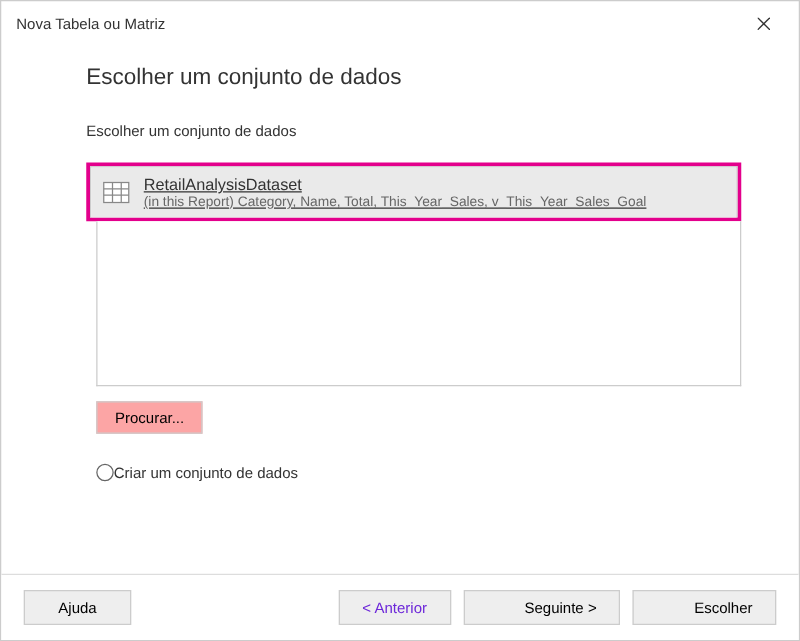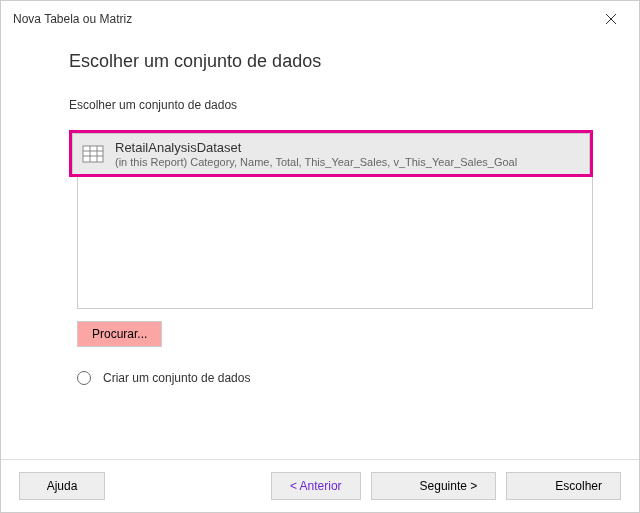--- a/index.html
+++ b/index.html
@@ -99,21 +99,21 @@
       background: #fca5a5;
       border: 1px solid #ccc;
       cursor: pointer;
       font-family: inherit;
     }
     .radio-row {
       display: flex;
       align-items: center;
       margin-top: 24px;
       margin-left: 8px;
-      gap: 12px;
+      gap: 0;
     }
     .radio-circle {
       width: 14px;
       height: 14px;
       border: 1px solid #666;
       border-radius: 50%;
       background: #fff;
     }
     .button-bar {
       position: absolute;
@@ -159,21 +159,21 @@
       <line x1="10" y1="0" x2="0" y2="10" stroke="#333" stroke-width="1"></line>
     </svg>
   </div>
 </div>
 
 <div class="content">
   <h1 class="heading">Escolher um conjunto de dados</h1>
   <div class="subheading">Escolher um conjunto de dados</div>
 
   <div class="highlight-box">
-    <div class="dataset-list" style="margin:0;height:auto;border-bottom:none;">
+    <div class="dataset-list" style="margin:0;height:auto;border-bottom:none;text-decoration:underline;">
       <div class="dataset-item">
         <svg class="dataset-icon" viewBox="0 0 24 24">
           <rect x="2" y="4" width="20" height="16" fill="#fff" stroke="#888" stroke-width="1"></rect>
           <line x1="2" y1="9" x2="22" y2="9" stroke="#888" stroke-width="1"></line>
           <line x1="2" y1="14" x2="22" y2="14" stroke="#888" stroke-width="1"></line>
           <line x1="9" y1="4" x2="9" y2="20" stroke="#888" stroke-width="1"></line>
           <line x1="16" y1="4" x2="16" y2="20" stroke="#888" stroke-width="1"></line>
         </svg>
         <div class="dataset-text">
           <span class="dataset-name">RetailAnalysisDataset</span>

